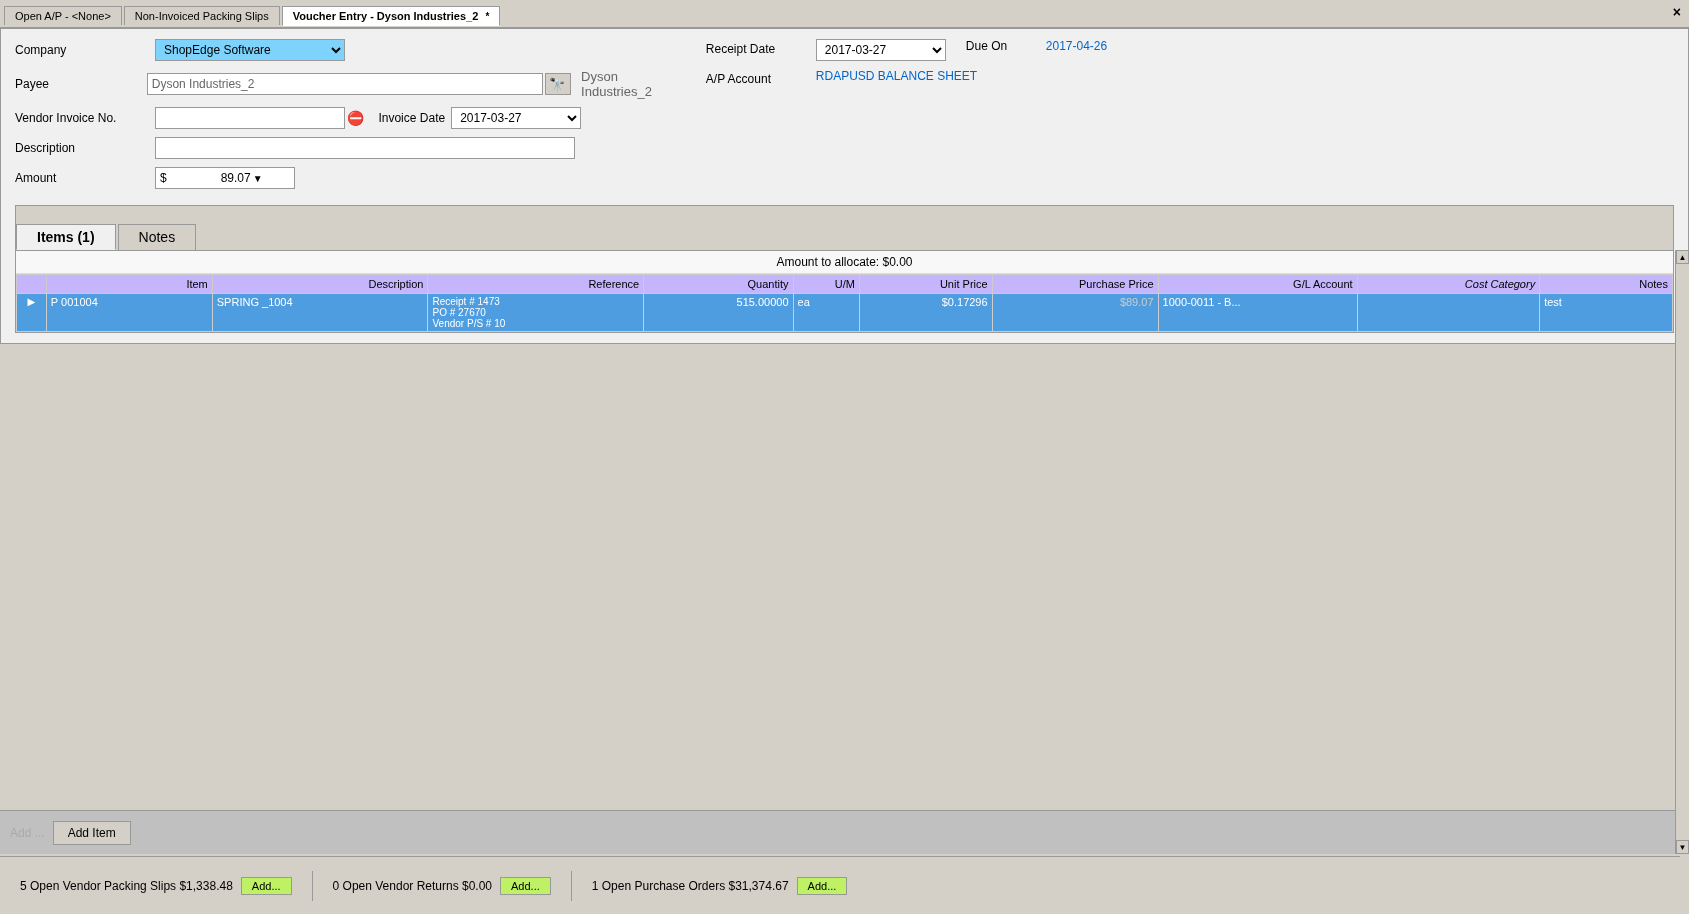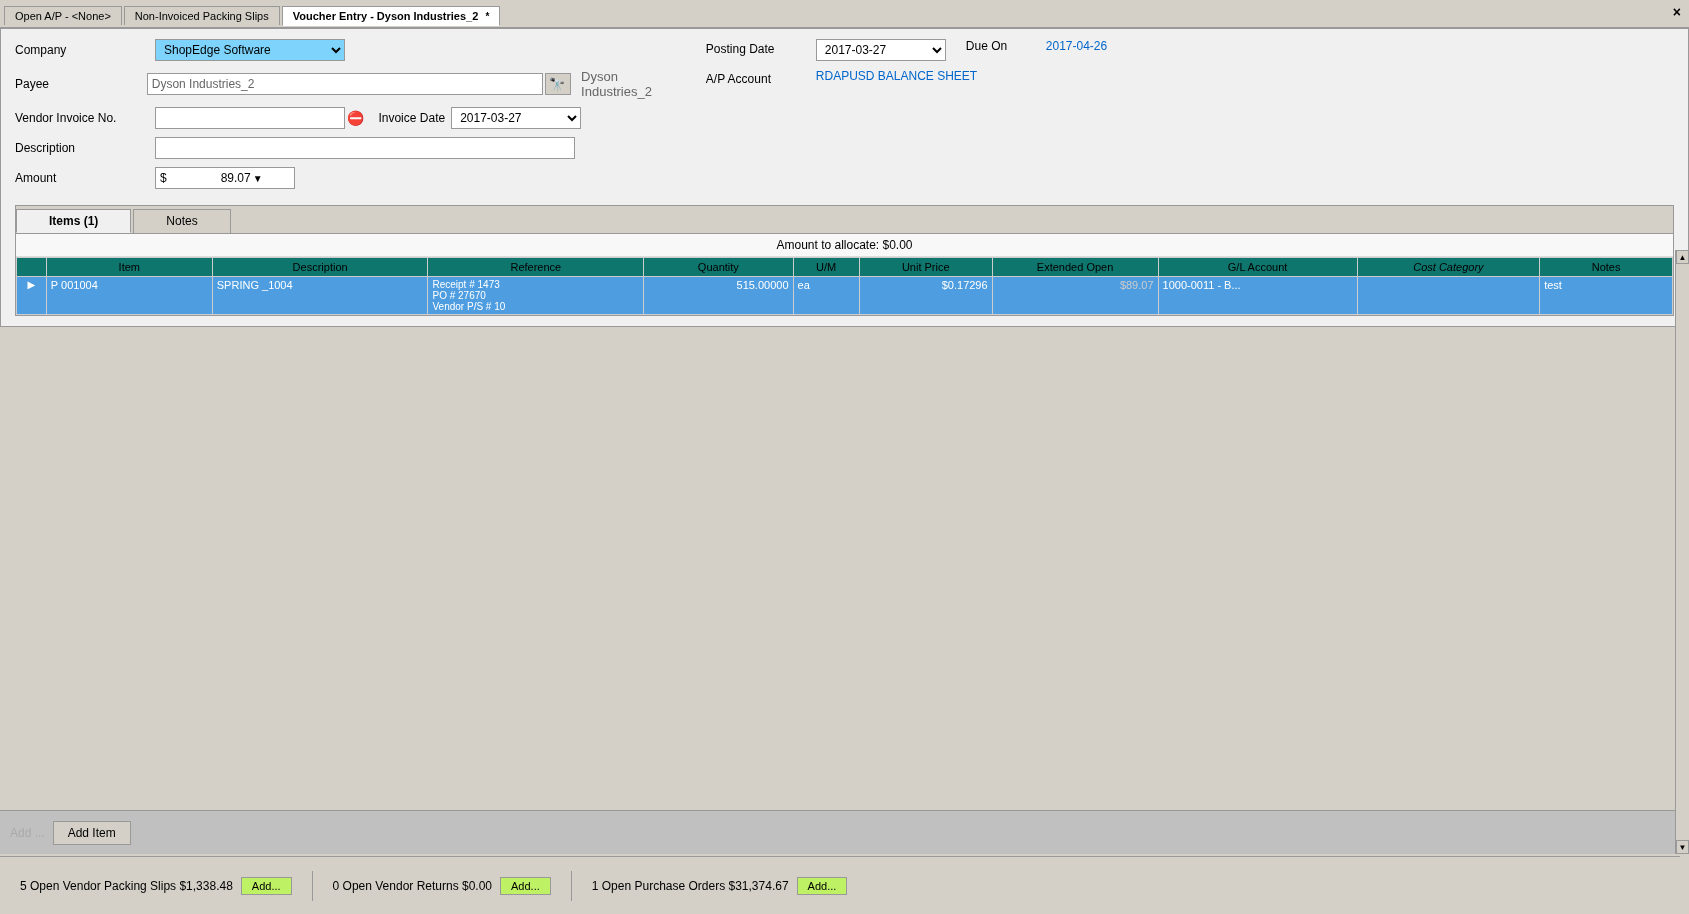--- a/index.html
+++ b/index.html
@@ -163,28 +163,28 @@
     .tabs-section {
       margin-top: 8px;
       border: 1px solid #999;
     }
     .inner-tabs {
       display: flex;
       background: #d4d0c8;
       border-bottom: 1px solid #999;
     }
     .inner-tab {
-      padding: 4px 32px;
+      padding: 4px 20px;
       border: 1px solid #999;
       border-bottom: none;
       cursor: pointer;
-      font-size: 12px;
+      font-size: 14px;
       background: #d4d0c8;
       margin-right: 2px;
-      margin-top: 3px;
+      margin-top: 18px;
     }
     .inner-tab.active {
       background: #f0f0f0;
       border-bottom: 1px solid #f0f0f0;
       font-weight: bold;
     }
 
     
     .allocate-bar {
       text-align: center;
@@ -192,24 +192,24 @@
       font-size: 12px;
       background: #f8f8f8;
       border-bottom: 1px solid #ddd;
     }
     .items-table {
       width: 100%;
       border-collapse: collapse;
       font-size: 11px;
     }
     .items-table th {
-      background: #0f766e;
+      background: #c4b5fd;
       border: 1px solid #ccc;
       padding: 3px 4px;
-      text-align: center;
+      text-align: right;
       font-weight: normal;
     }
     .items-table td {
       border: 1px solid #ccc;
       padding: 2px 4px;
       vertical-align: top;
     }
     .row-selected td {
       background: #4d9de0;
       color: #fff;
@@ -376,21 +376,21 @@
           <input type="text" style="border: none; outline: none; width: 80px; font-size: 12px; text-align: right;" value="89.07">
           <span style="margin-left:2px; font-size:10px;">▼</span>
         </div>
       </div>
     </div>
 
     <div class="form-right">
 
 
       <div class="right-form-row">
-        <span class="right-form-label">Posting Date</span>
+        <span class="right-form-label">Receipt Date</span>
         <select class="form-select" style="width:130px;">
           <option>2017-03-27</option>
         </select>
         <span style="margin-left:20px; width:80px; font-size:12px;">Due On</span>
         <span class="due-on-value">2017-04-26</span>
       </div>
 
       <div class="right-form-row">
         <span class="right-form-label">A/P Account</span>
         <a class="ap-account-link">RDAPUSD BALANCE SHEET</a>
@@ -416,21 +416,21 @@
     <table class="items-table">
       <thead>
         <tr>
           <th class="row-arrow"></th>
           <th class="col-item">Item</th>
           <th class="col-desc">Description</th>
           <th class="col-ref">Reference</th>
           <th class="col-qty">Quantity</th>
           <th class="col-um">U/M</th>
           <th class="col-up">Unit Price</th>
-          <th class="col-ep">Extended Open</th>
+          <th class="col-ep">Purchase Price</th>
           <th class="col-gl">G/L Account</th>
           <th class="col-cc">Cost Category</th>
           <th class="col-notes">Notes</th>
         </tr>
       </thead>
       <tbody>
         <tr class="row-selected">
           <td class="row-arrow">▶</td>
           <td>P 001004</td>
           <td>SPRING _1004</td>

